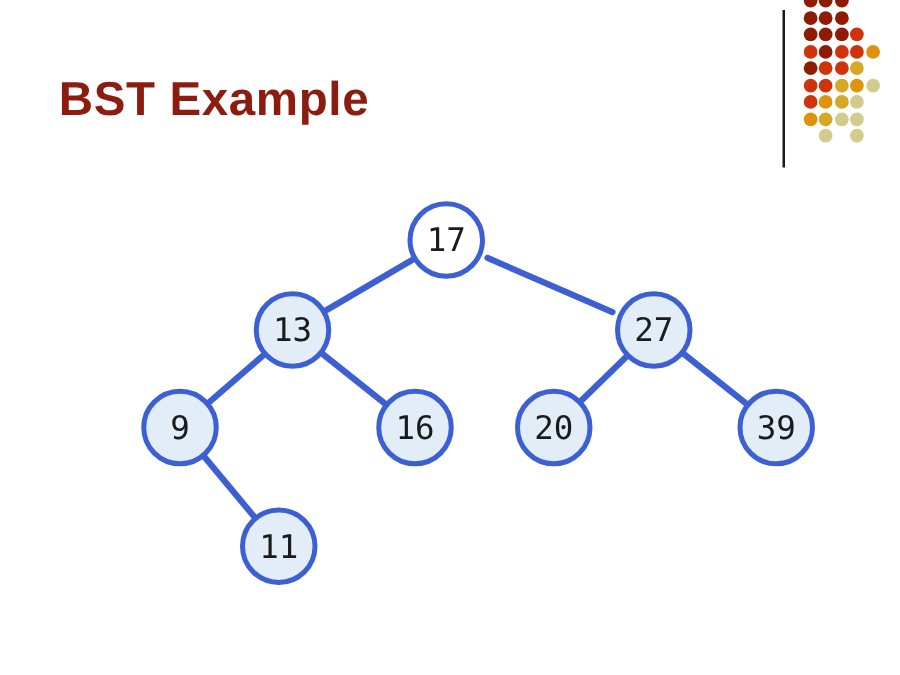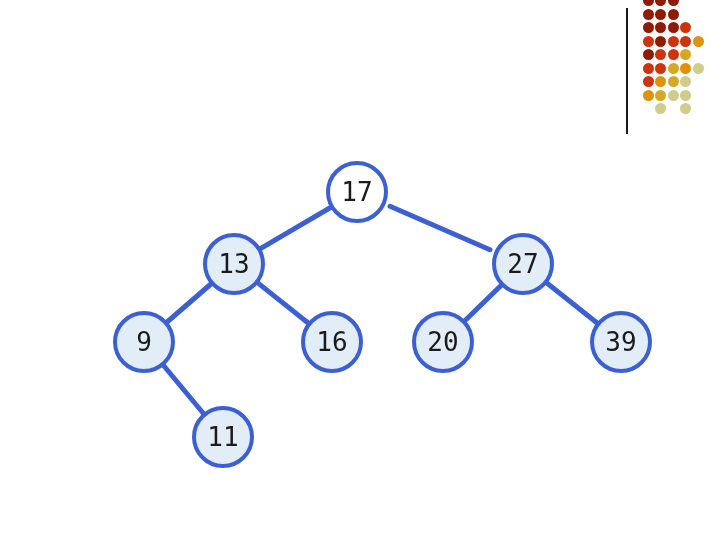--- a/index.html
+++ b/index.html
@@ -24,20 +24,21 @@
   }
   .node-label {
     font-family:"DejaVu Sans Mono", monospace;
     font-size:26px;
   }
 </style>
 </head>
 <body>
 
 <div class="slide">
+  <h1 class="title" style="color: rgb(140, 27, 16);">BST Example</h1>
 
   <div class="deco-line" style="background: rgb(26, 26, 26);"></div>
   <div id="dot-pattern">
       <div class="dot" style="left: 642.5px; top: -5px; background: rgb(142, 28, 5);"></div>
       <div class="dot" style="left: 655px; top: -5px; background: rgb(142, 28, 5);"></div>
       <div class="dot" style="left: 667.5px; top: -5px; background: rgb(142, 28, 5);"></div>
       <div class="dot" style="left: 642.5px; top: 8.5px; background: rgb(142, 28, 5);"></div>
       <div class="dot" style="left: 655px; top: 8.5px; background: rgb(142, 28, 5);"></div>
       <div class="dot" style="left: 667.5px; top: 8.5px; background: rgb(142, 28, 5);"></div>
       <div class="dot" style="left: 642.5px; top: 22px; background: rgb(142, 28, 5);"></div>

